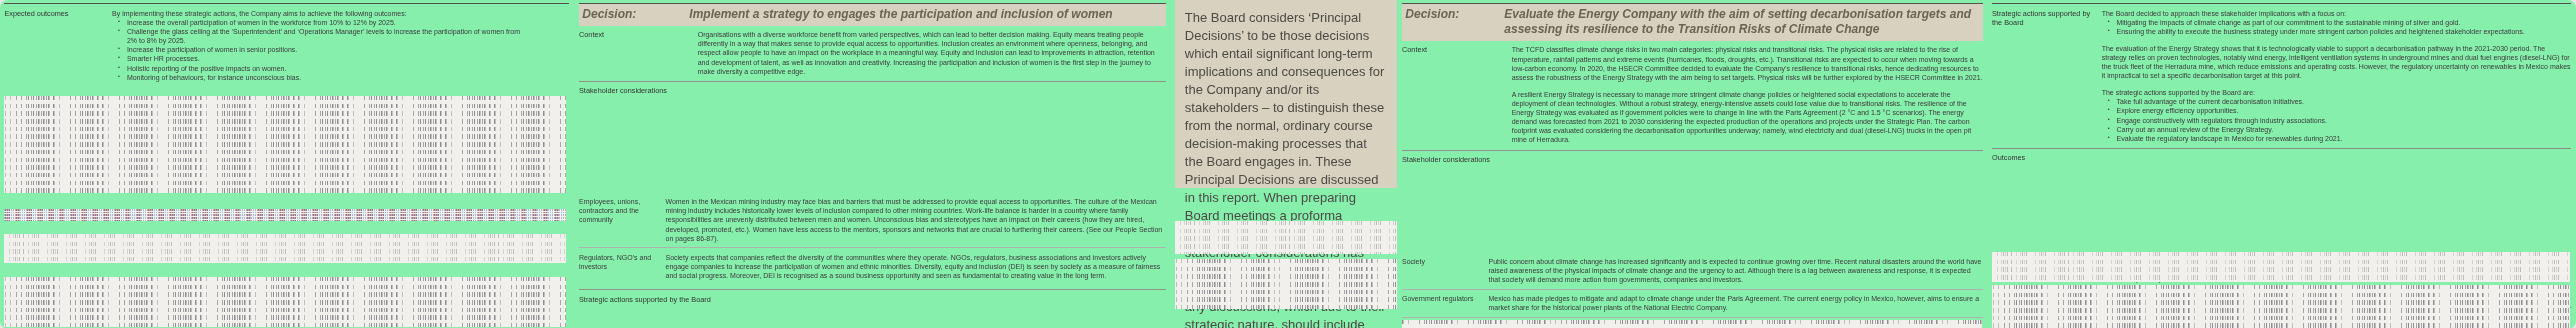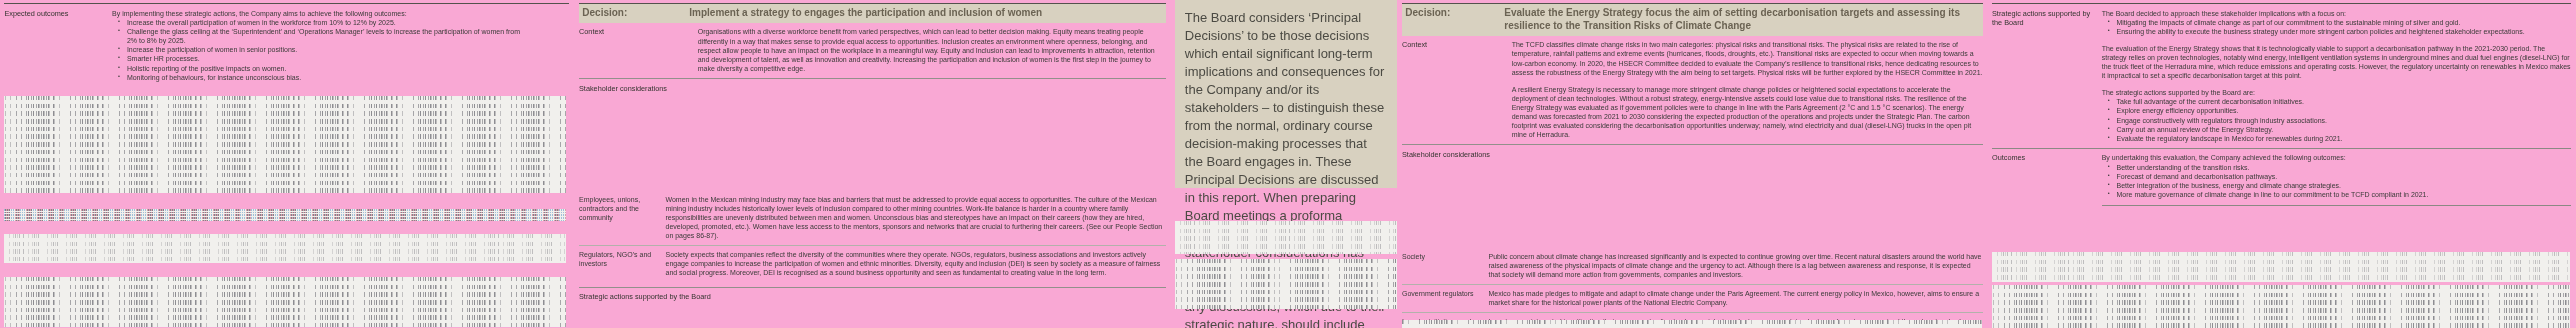--- a/index.html
+++ b/index.html
@@ -1,38 +1,38 @@
 <!DOCTYPE html>
 <html style="font-size:8.8px"><head>
 <meta charset="utf-8">
 <style>
   html,body{margin:0;padding:0;background:#e8e7e4;}
   .page{
     position:relative;width:2576px;height:329px;overflow:hidden;
-    background:#f9a8d4;color:#3a3a38;
+    background:#86efac;color:#3a3a38;
     font-family:"Liberation Sans",sans-serif;
-    font-size:7px;line-height:1.31;
+    font-size:7px;line-height:1.31;border-radius:8px;
   }
   .panel{position:absolute;top:0;height:329px;overflow:hidden;}
   .toprule{border-top:1.1px solid #54524d;margin-top:3.3px;}
   
   .dhead{background:#d8d1c0;display:flex;align-items:flex-start;
-         padding:2.7px 5.5px 3.3px 3.3px;color:#6b6353;font-weight:bold;font-size:10px;line-height:1.28;}
+         padding:2.7px 5.5px 3.3px 3.3px;color:#6b6353;font-weight:bold;font-size:12px;line-height:1.28;font-style:italic;}
   .dhead .dl{flex:0 0 107px;}
   .p3 .dhead .dl{flex:0 0 99px;}
   
   .row{display:flex;padding:4.4px 0 4.9px;}
   .rlabel{flex:0 0 111px;padding-right:7.7px;font-size:7.3px;color:#34342f;line-height:1.3;}
   .p1 .rlabel{flex:0 0 100px;}
   .p3 .rlabel{flex:0 0 102px;}
   .p4 .rlabel{flex:0 0 102px;}
   .rcontent{flex:1;min-width:0;}
   .p1 .rcontent{flex:0 0 415px;}
   .hr{border-top:0.5px solid #92908b;flex-direction:column;}
-  .hr2{border-top:0.8px solid #8b8984;}
+  .hr2{border-top:0.8px solid #8b8984;flex-direction:column;}
   .bottomrule{border-top:0.8px solid #8b8984;margin-top:5.5px;}
   
   .subrow{display:flex;padding:4.4px 0;}
   .subrow + .subrow{border-top:0.5px solid #b3b1ab;}
   .sublabel{flex:0 0 81px;padding-right:5.5px;}
   .subtext{flex:1;min-width:0;}
   
   ul.blist{margin:0;padding:0;list-style:none;}
   ul.blist li{position:relative;padding-left:14.8px;}
   ul.blist li::before{content:"\2022";position:absolute;left:6px;top:0;font-size:5.5px;color:#3a3a38;}
@@ -123,21 +123,21 @@
   </div>
 
   <div class="callout">
     <div>The Board considers ‘Principal Decisions’ to be those decisions which entail significant long-term implications and consequences for the Company and/or its stakeholders – to distinguish these from the normal, ordinary course decision-making processes that the Board engages in. These Principal Decisions are discussed in this report. When preparing Board meetings a proforma template identifying the relevant stakeholder considerations has been developed for inclusion in the Board papers which accompany any discussions, which due to their strategic nature, should include specific documented consideration of Section 172 stakeholder interests when they are discussed.</div>
   </div>
 
   <div class="panel p3" style="left:1402px;width:581px;">
     <div class="toprule"></div>
     <div class="dhead">
       <div class="dl">Decision:</div>
-      <div>Evaluate the Energy Strategy focus the aim of setting decarbonisation targets and assessing its resilience to the Transition Risks of Climate Change</div>
+      <div>Evaluate the Energy Company with the aim of setting decarbonisation targets and assessing its resilience to the Transition Risks of Climate Change</div>
     </div>
     <div class="row">
       <div class="rlabel">Context</div>
       <div class="rcontent">
         <div class="para">The TCFD classifies climate change risks in two main categories: physical risks and transitional risks. The physical risks are related to the rise of temperature, rainfall patterns and extreme events (hurricanes, floods, droughts, etc.). Transitional risks are expected to occur when moving towards a low-carbon economy. In 2020, the HSECR Committee decided to evaluate the Company’s resilience to transitional risks, hence dedicating resources to assess the robustness of the Energy Strategy with the aim being to set targets. Physical risks will be further explored by the HSECR Committee in 2021.</div>
         <div class="para">A resilient Energy Strategy is necessary to manage more stringent climate change policies or heightened social expectations to accelerate the deployment of clean technologies. Without a robust strategy, energy-intensive assets could lose value due to transitional risks. The resilience of the Energy Strategy was evaluated as if government policies were to change in line with the Paris Agreement (2 °C and 1.5 °C scenarios). The energy demand was forecasted from 2021 to 2030 considering the expected production of the operations and projects under the Strategic Plan. The carbon footprint was evaluated considering the decarbonisation opportunities underway; namely, wind electricity and dual (diesel-LNG) trucks in the open pit mine of Herradura.</div>
       </div>
     </div>
     <div class="row hr">
       <div class="rlabel">Stakeholder considerations</div>

